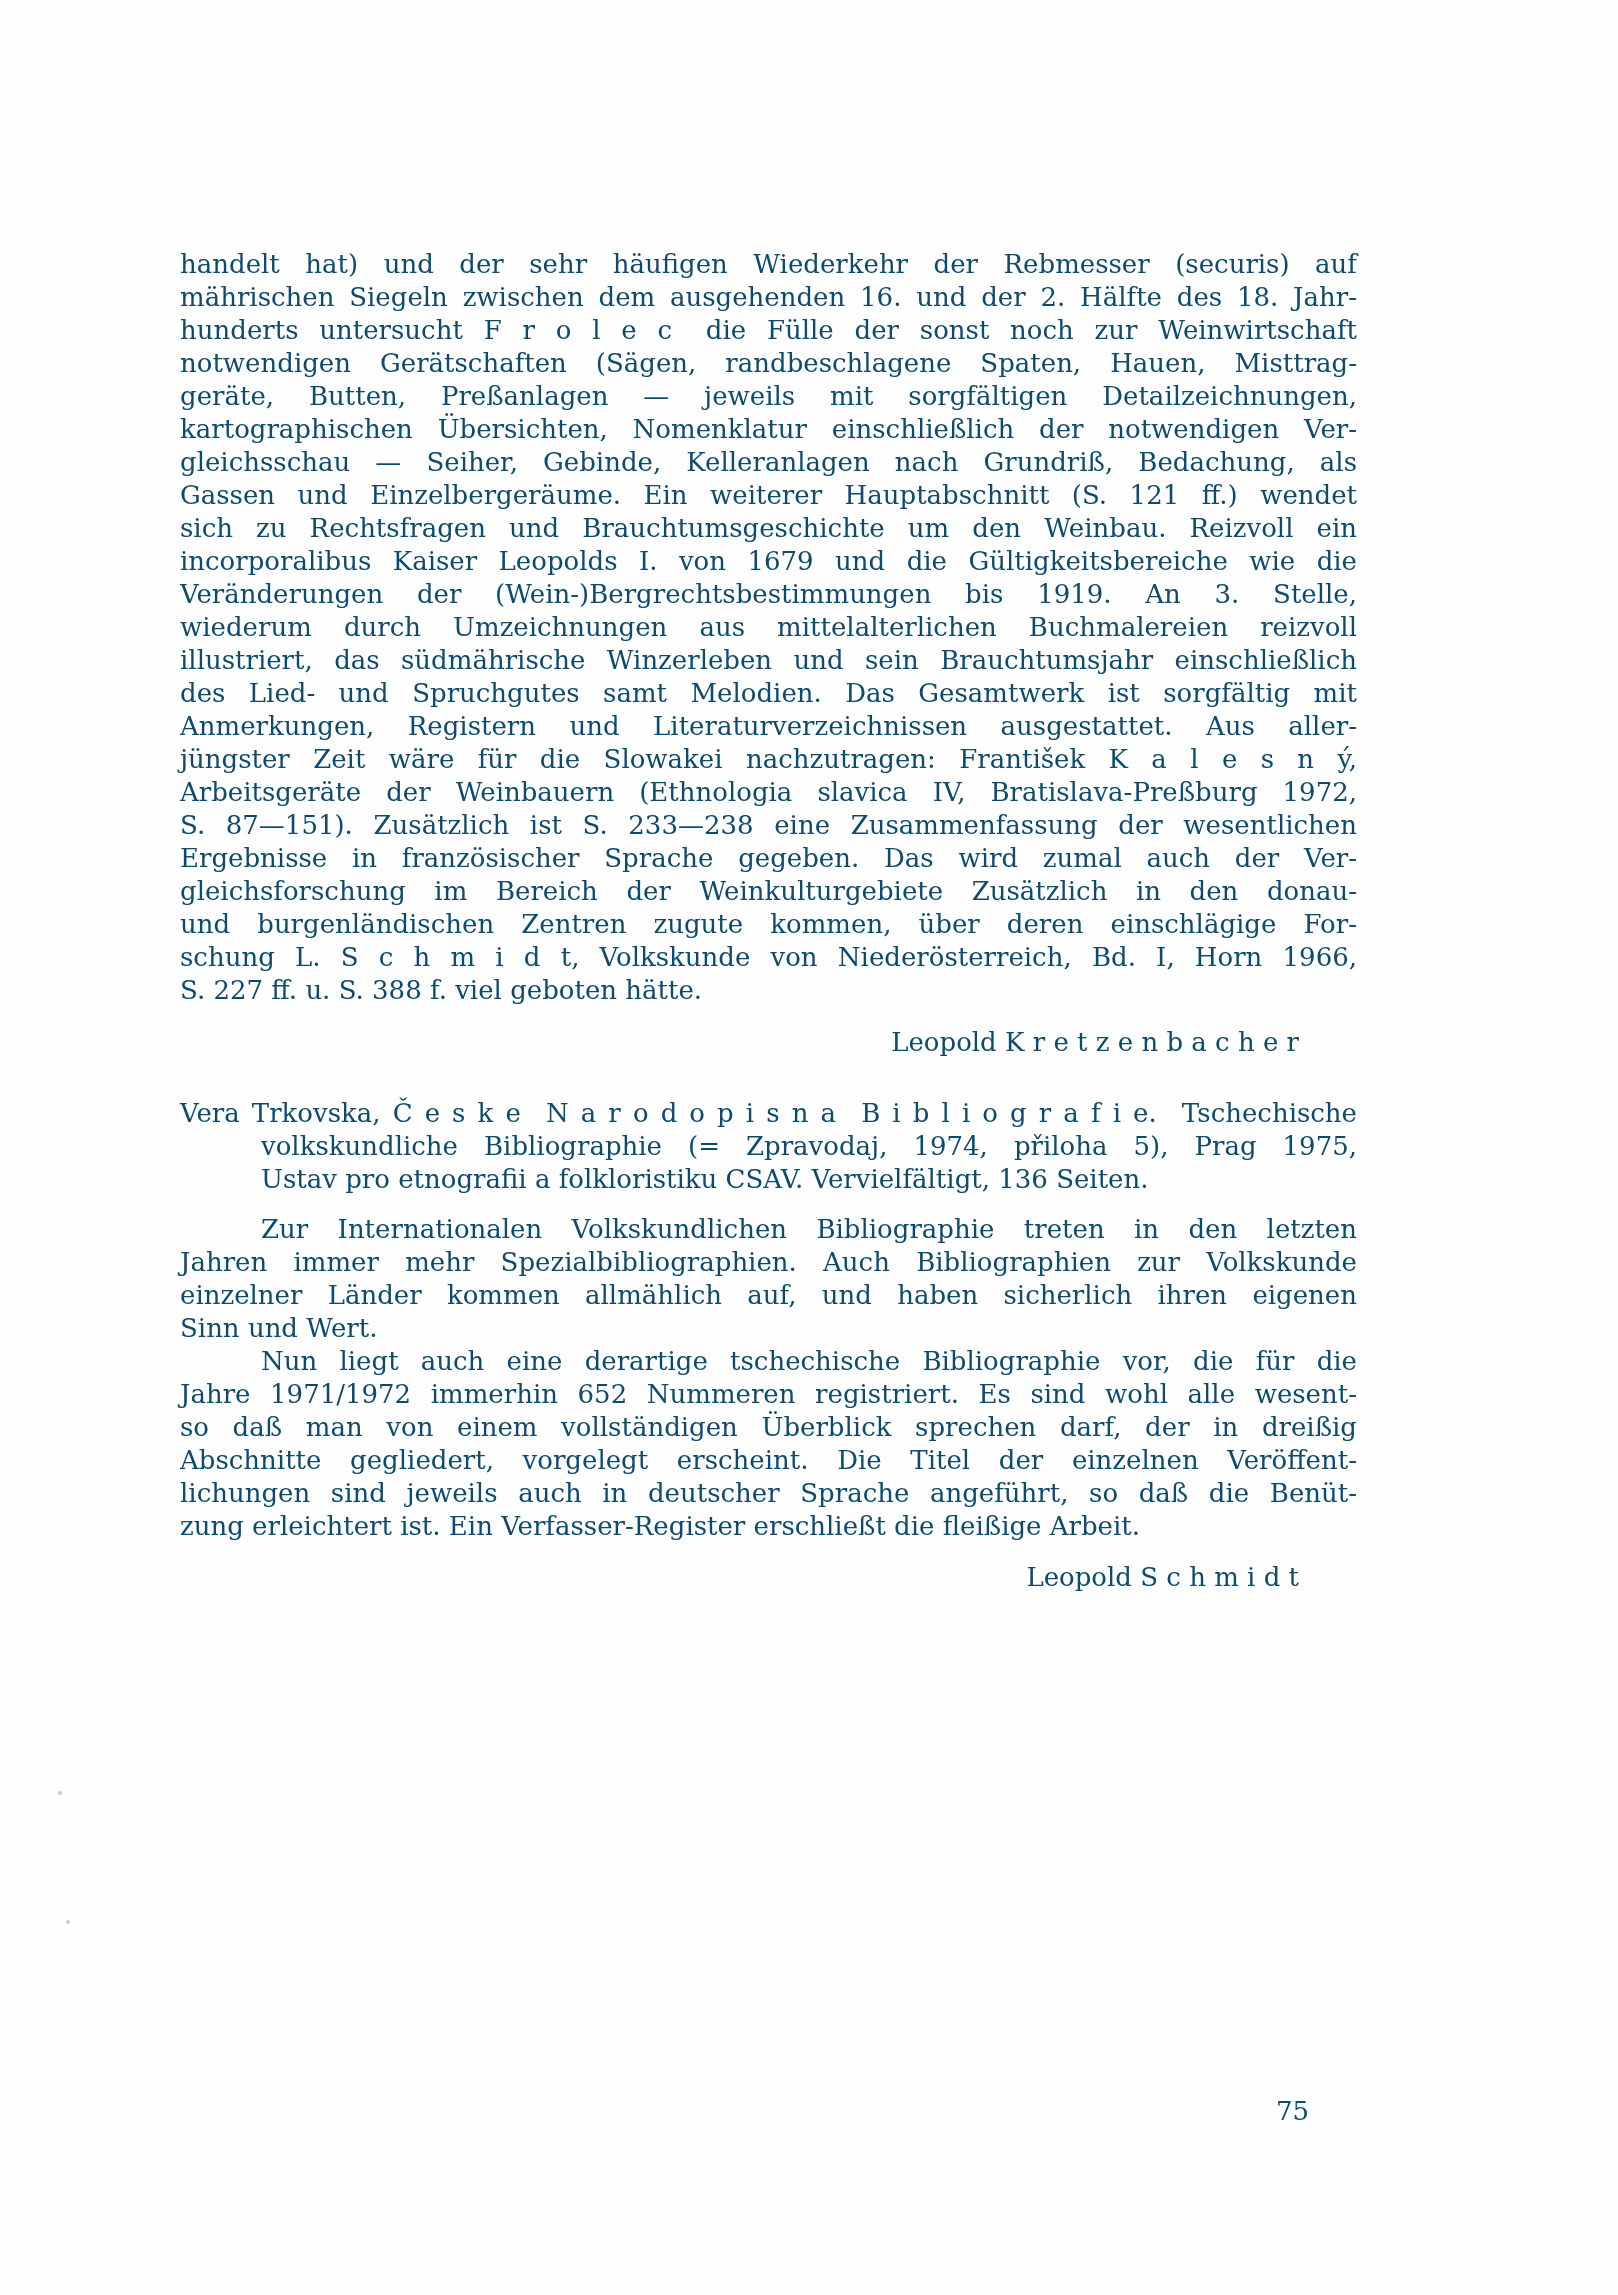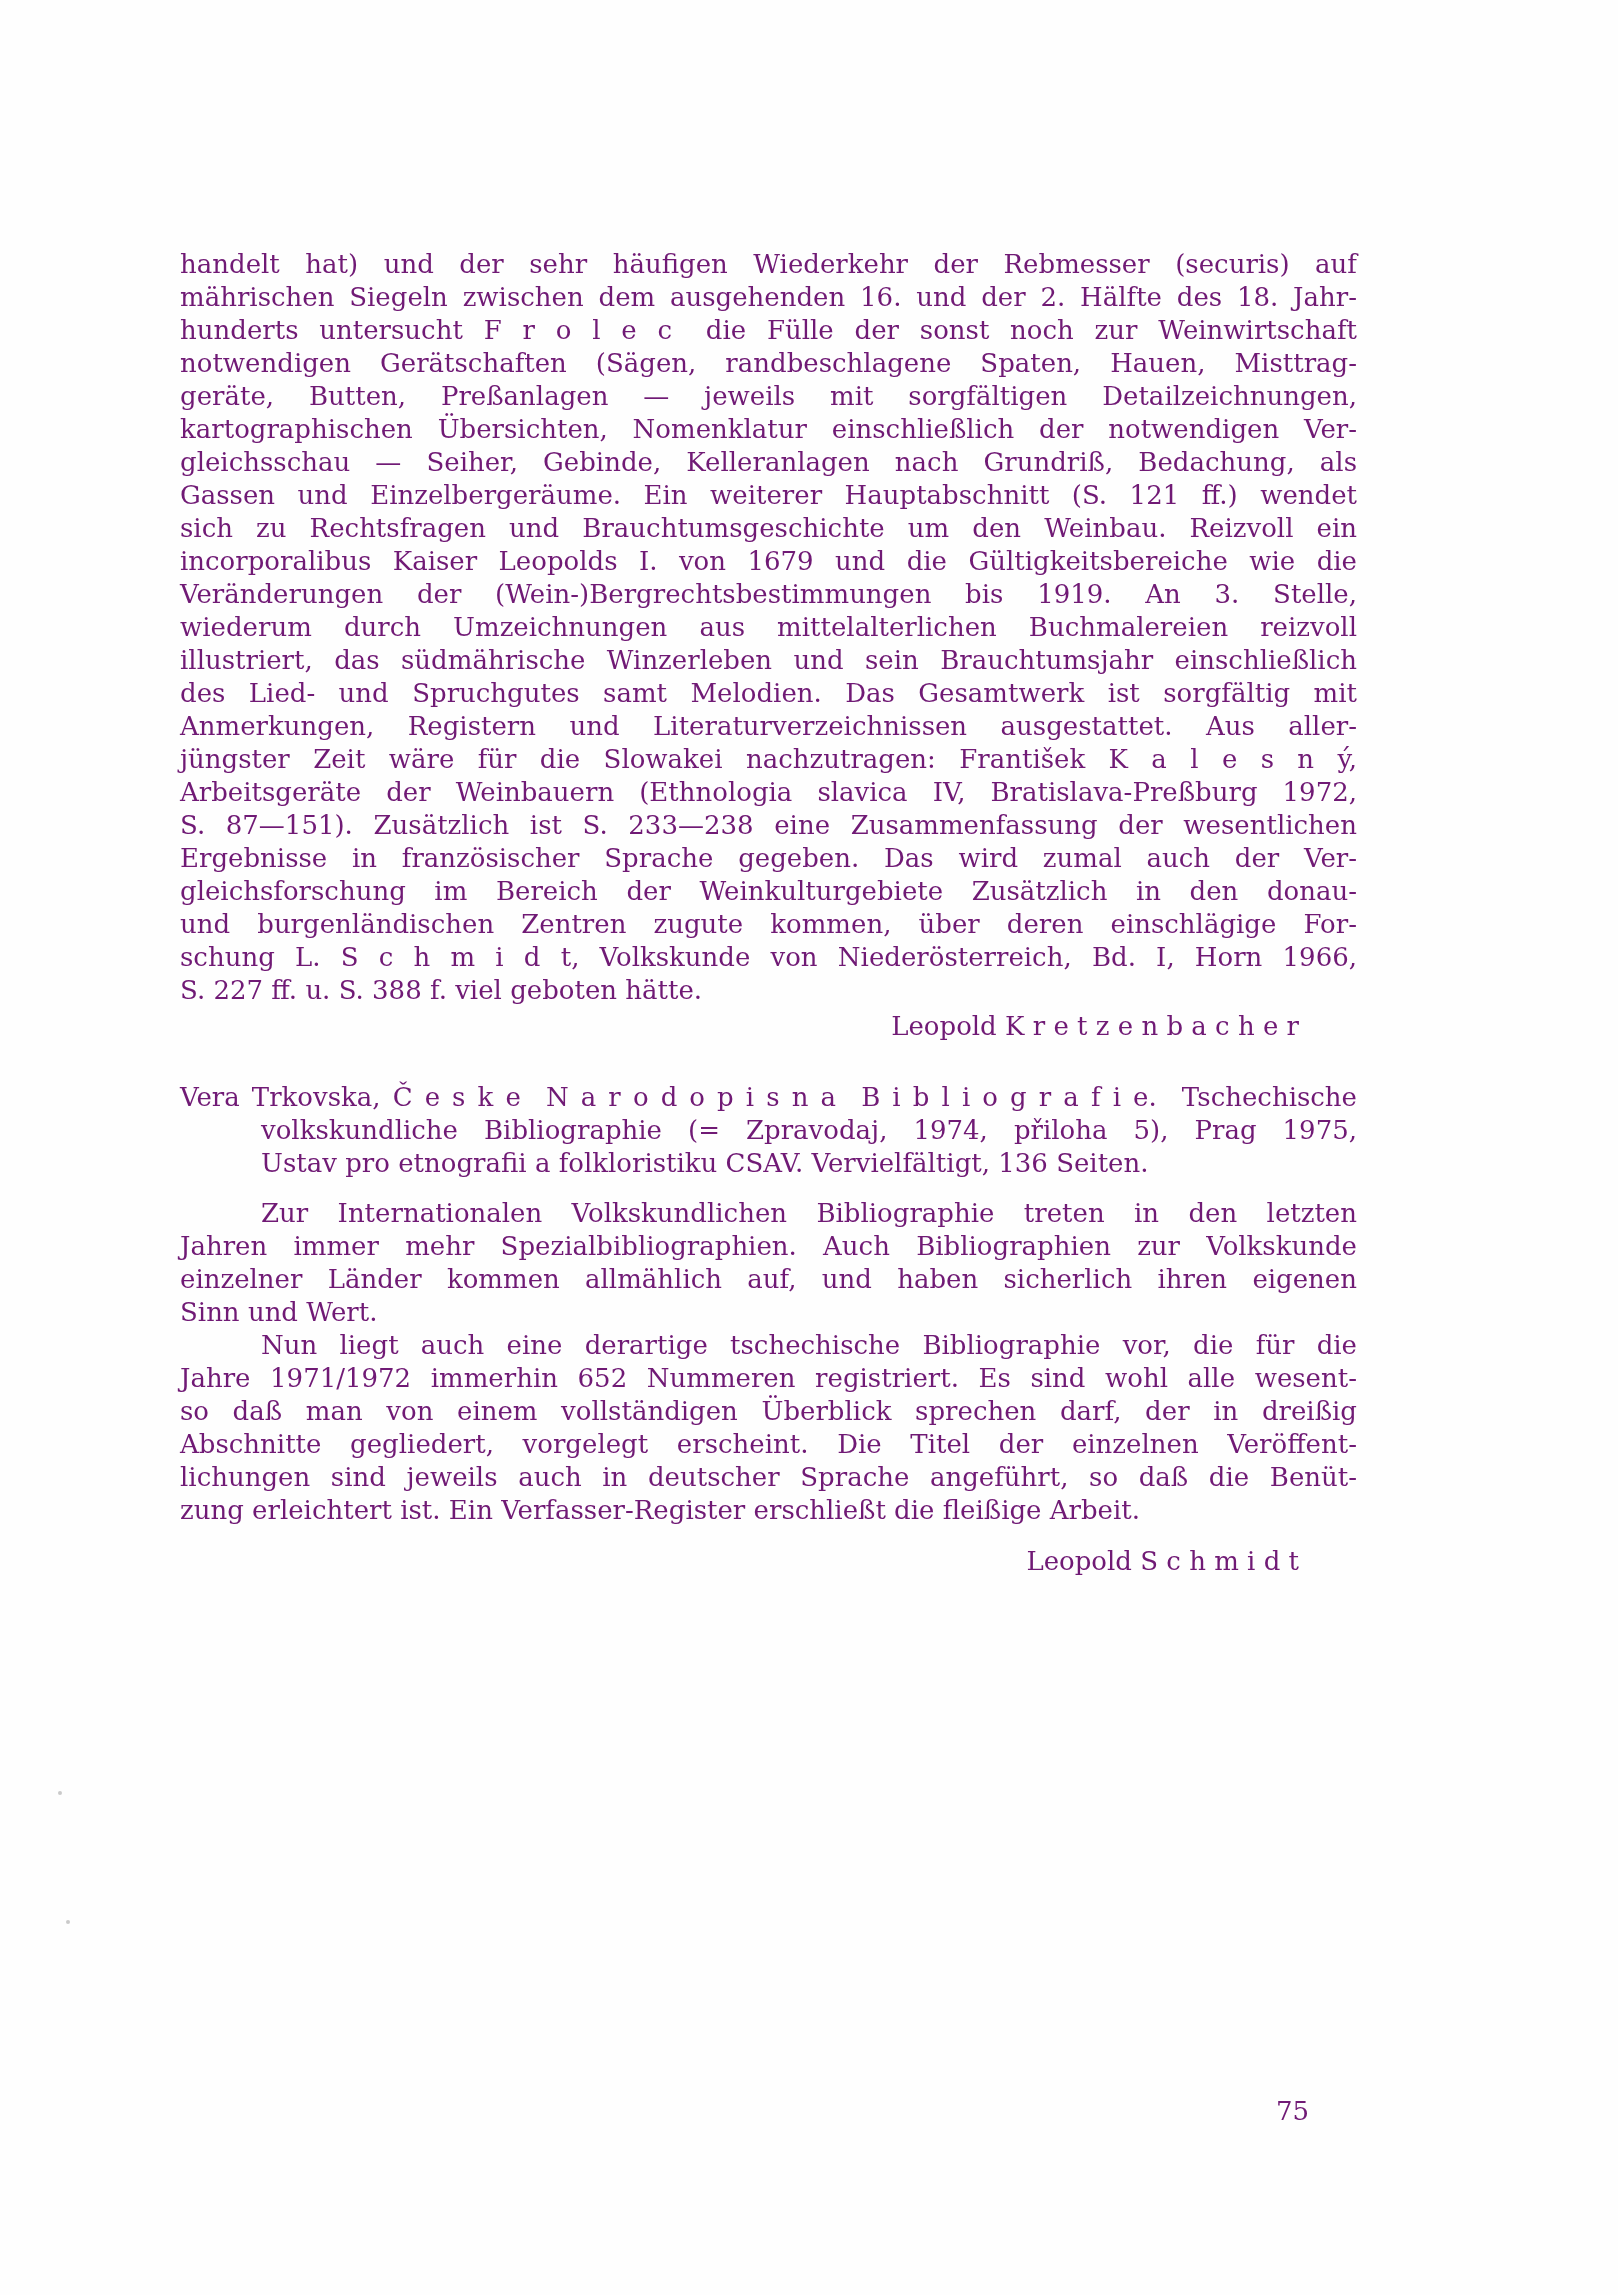--- a/index.html
+++ b/index.html
@@ -2,37 +2,37 @@
 <html style="font-size:13px"><head>
 <meta charset="utf-8">
 <style>
   html, body { margin: 0; padding: 0; background: #e8e8e8; }
   .page {
     position: relative;
     width: 1618px;
     height: 2295px;
     background: #fefefe;
     font-family: "DejaVu Serif", "Liberation Serif", serif;
-    color: #701a75;
+    color: #0c4a6e;
     overflow: hidden;
   }
   .textblock {
     position: absolute;
     left: 180px;
     top: 248px;
     width: 1177px;
     font-size: 26px;
     line-height: 33px;
   }
   .jline { text-align: justify; text-align-last: justify; }
   .lastline { text-align-last: left; }
   .findent { text-indent: 81px; }
   .hangline { padding-left: 81px; }
   .sig { text-align: right; padding-right: 58px; }
-  .sig1 { margin-top: 3px; margin-bottom: 38px; }
+  .sig1 { margin-top: 19px; margin-bottom: 38px; }
   .sig2 { margin-top: 18px; }
   .heading { margin-bottom: 17px; }
   .bold { font-weight: normal; }
   .pagenum {
     position: absolute;
     left: 1276px;
     top: 2095px;
     font-size: 26px;
     line-height: 32px;
   }

